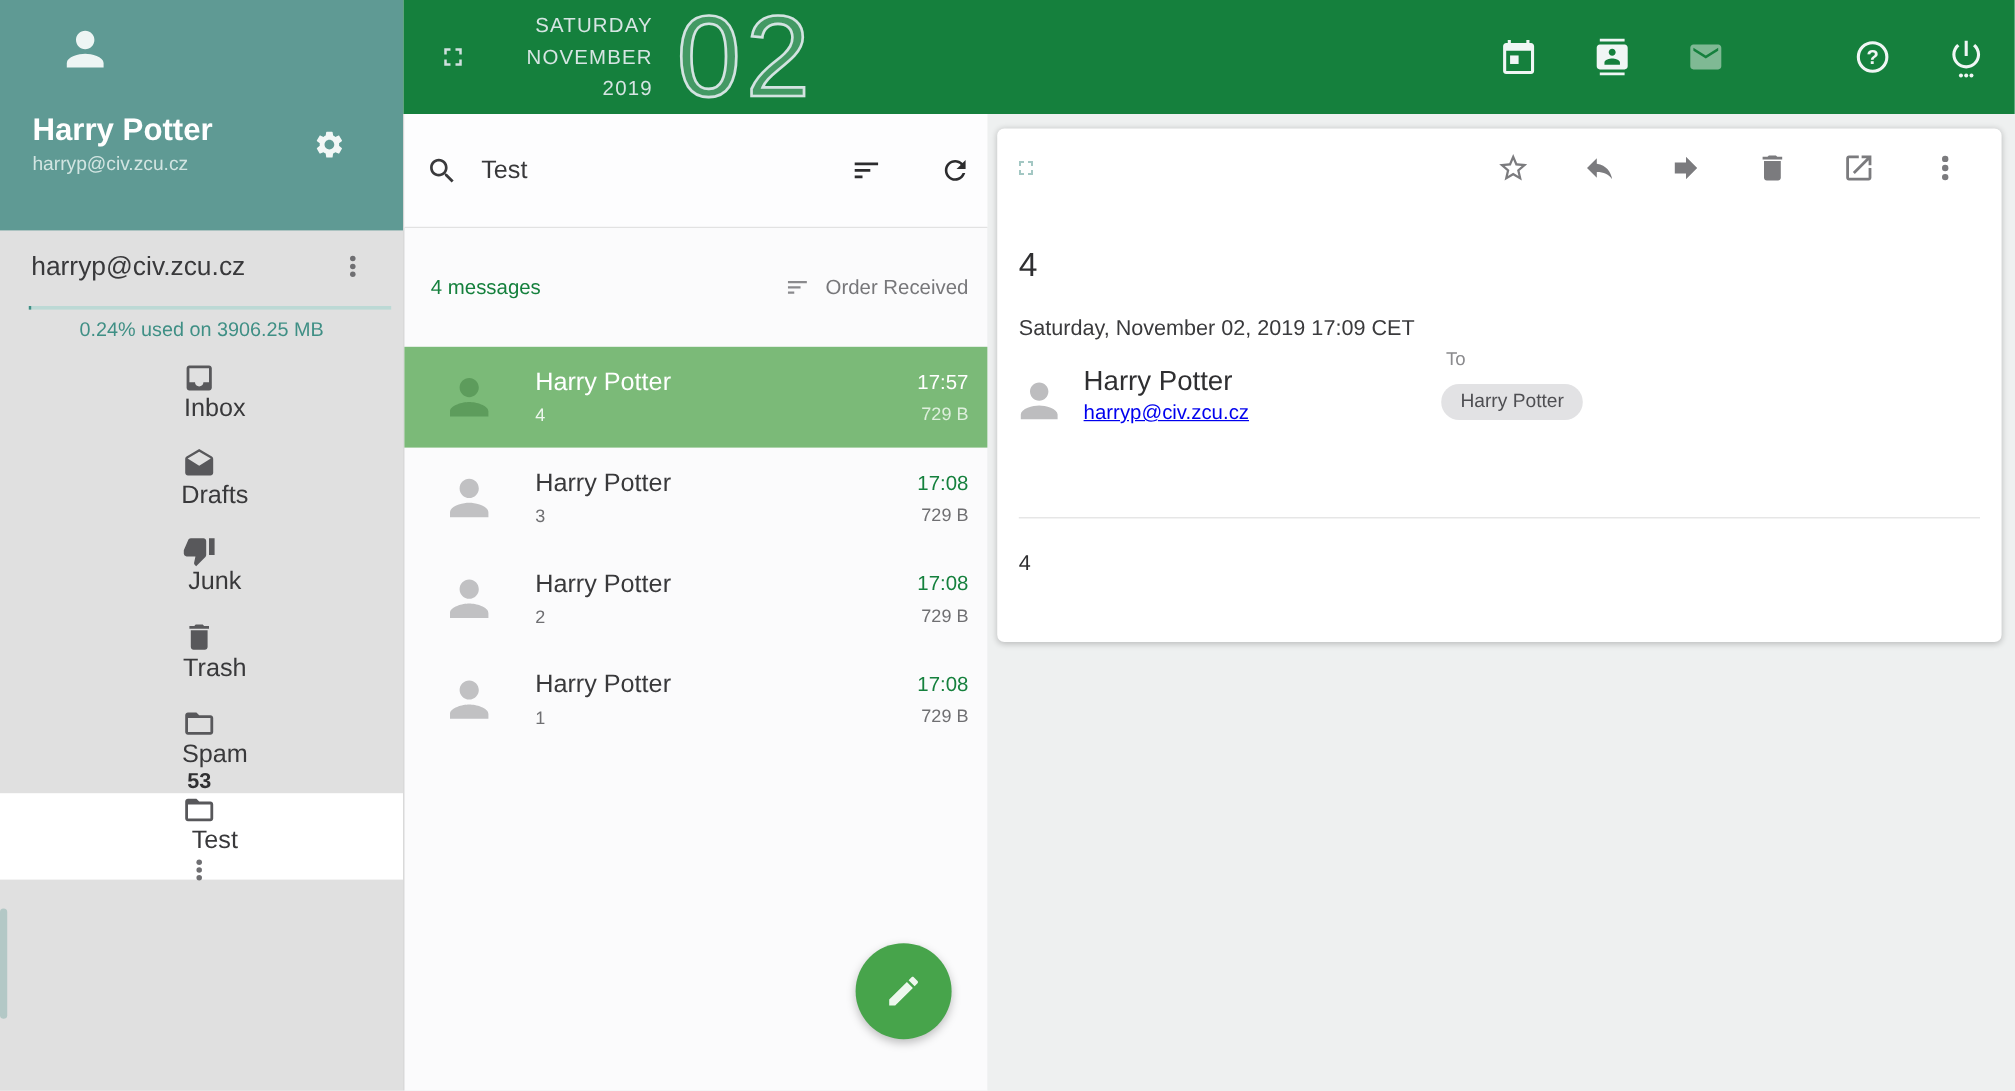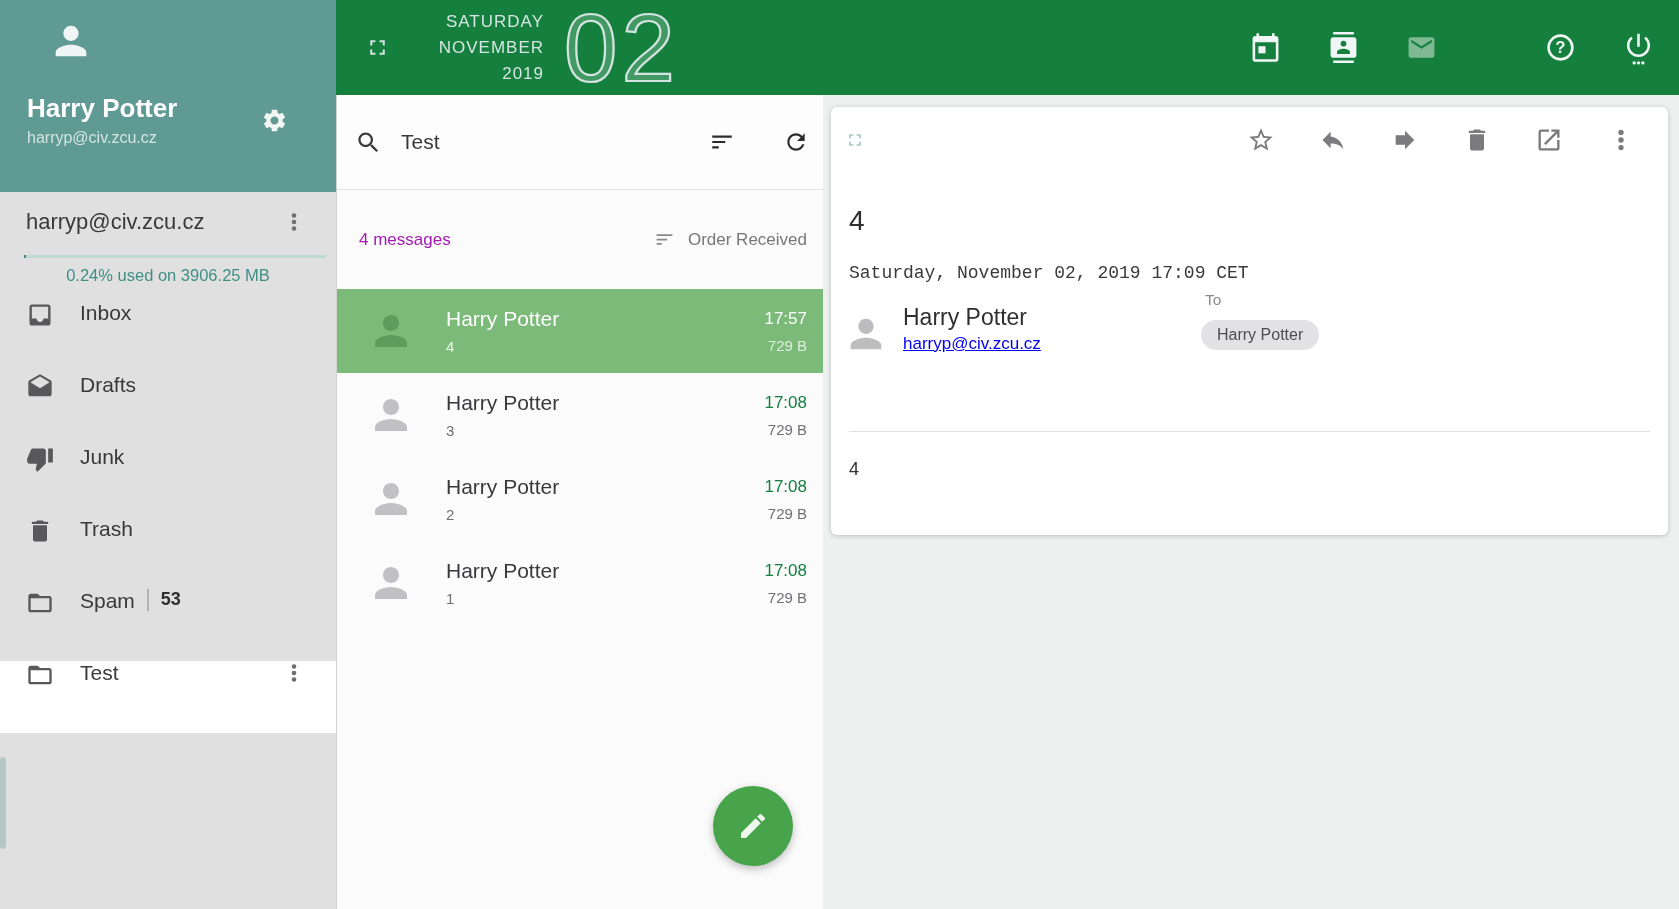--- a/index.html
+++ b/index.html
@@ -20,21 +20,21 @@
   .account-row { height:60px; display:flex; align-items:center; padding:0 30px 0 26px; }
   .account-email { flex:1; font-size:22px; color:#39393b; }
   .kebab { width:24px; height:24px; color:#6f6f72; cursor:pointer; }
 
   .quota { margin-top:3px; }
   .quota-track { margin:0 10px 0 24px; height:3px; background:#bcd9d5; position:relative; }
   .quota-fill { position:absolute; left:0; top:0; bottom:0; width:2px; background:#3f8f85; }
   .quota-text { margin-top:9px; text-align:center; font-size:16.5px; color:#3f8f85; line-height:16px; }
 
   .folders { margin-top:18px; }
-  .folder-row { height:72px; display:flex; padding:0 30px 0 26px; cursor:pointer; }
+  .folder-row { height:72px; display:flex; align-items:center; padding:0 30px 0 26px; cursor:pointer;flex-direction:column; }
   .folder-row.selected { background:#ffffff; }
   .f-icon { width:28px; height:28px; color:#58585b; flex:0 0 28px; }
   .f-label { font-size:21px; color:#39393b; margin-left:26px; }
   .f-divider { width:2px; height:22px; background:#b3b3b5; margin:0 12px; }
   .f-count { font-size:18px; font-weight:bold; color:#2f2f31; }
   .f-spacer { flex:1; }
   .sb-scroll-thumb { position:absolute; left:0; top:757px; width:6px; height:92px;
     background:rgba(95,154,148,.35); border-radius:3px; }
 
   
@@ -61,21 +61,21 @@
   .searchbar { height:95px; display:flex; align-items:center; padding:0 14px 0 18px;
     border-bottom:1px solid #e2e2e2; background:#fdfdfe; }
   .search-icon { width:27px; height:27px; color:#3a3a3c; flex:0 0 27px; }
   .search-input { border:none; outline:none; background:transparent; font-size:21px;
     color:#39393b; margin-left:19px; flex:1; min-width:0;
     font-family:"Liberation Sans","DejaVu Sans",sans-serif; }
   .sort-btn { width:26px; height:26px; color:#2c2c2e; margin-left:auto; cursor:pointer; }
   .refresh-btn { width:26px; height:26px; color:#2c2c2e; margin-left:48px; cursor:pointer; }
 
   .list-header { height:99px; display:flex; align-items:center; padding:0 16px 0 22px; }
-  .msg-count { font-size:17px; color:#a21caf; }
+  .msg-count { font-size:17px; color:#15803d; }
   .order-group { margin-left:auto; display:flex; align-items:center; cursor:pointer; }
   .order-icon { width:21px; height:21px; color:#8a8a8d; }
   .order-label { font-size:17px; color:#77777a; margin-left:13px; }
 
   .message-row { height:84px; display:flex; align-items:center; padding:0 16px 0 30px; cursor:pointer; }
   .message-row.selected { background:#7bba78; }
   .m-avatar { width:48px; height:48px; color:#c1c1c3; flex:0 0 48px; }
   .message-row.selected .m-avatar { color:#5d9c5c; }
   .m-text { margin-left:31px; min-width:0; }
   .m-sender { font-size:21px; color:#39393b; line-height:24px; }
@@ -95,21 +95,21 @@
 
   
   .content { flex:1; background:#eef0f0; position:relative; }
   .card { position:absolute; left:8px; top:12px; right:11px; height:428px; background:#ffffff;
     border-radius:6px; box-shadow:0 1px 5px rgba(0,0,0,.22); padding:0 18px; }
   .card-toolbar { display:flex; align-items:center; margin-top:13px; height:40px; padding:0 15px 0 0; }
   .card-fullscreen { width:20px; height:20px; color:#a3c7c3; margin-left:-4px; cursor:pointer; }
   .ct-spacer { flex:1; }
   .ct-icon { width:28px; height:28px; color:#7b7b7e; cursor:pointer; margin-left:44px; }
   .subject { margin-top:45px; font-size:28px; line-height:32px; color:#2f2f31; font-weight:normal; }
-  .v-date { margin-top:25px; font-size:18px; color:#3a3a3c; line-height:22px;font-family:Liberation Mono, monospace; }
+  .v-date { margin-top:25px; font-size:18px; color:#3a3a3c; line-height:22px; }
   .msg-header { margin-top:19px; display:flex; position:relative; height:58px; }
   .v-avatar { width:46px; height:46px; color:#bdbdbf; margin:8px 0 0 -6px; flex:0 0 46px; }
   .from-block { margin-left:14px; }
   .from-name { font-size:23px; color:#2f2f31; line-height:28px; }
   .from-email { font-size:17px; color:#0000ee; text-decoration:underline; line-height:22px;
     margin-top:2px; display:inline-block; cursor:pointer; }
   .to-block { position:absolute; left:352px; top:-12px; }
   .to-label { font-size:15.5px; color:#8b8b8e; margin-left:4px; }
   .chip { margin-top:11px; display:inline-block; background:#e2e2e4; border-radius:15px;
     height:30px; line-height:30px; padding:0 16px; font-size:16px; color:#4e4e52; cursor:pointer; }

